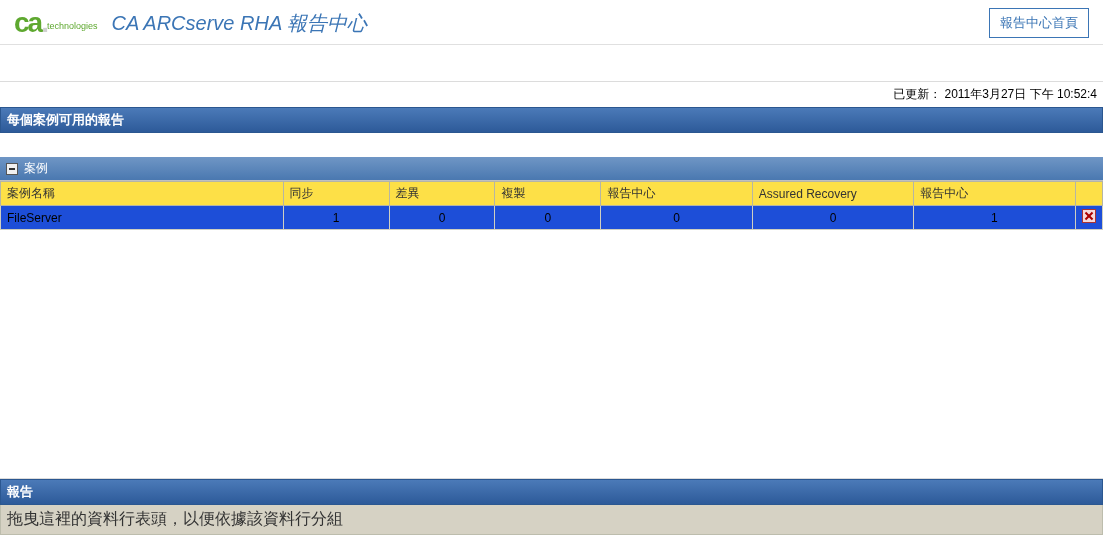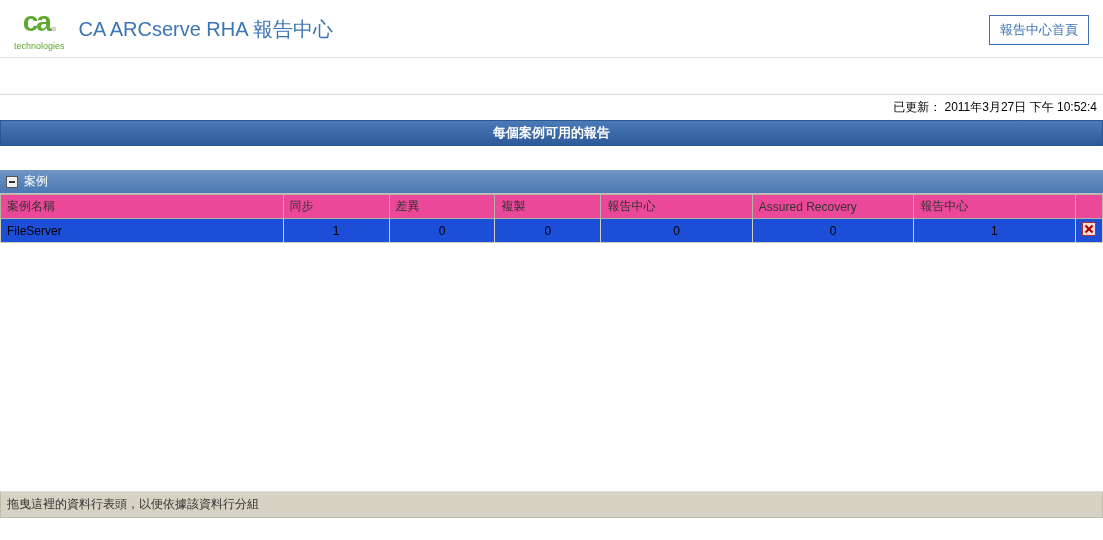--- a/index.html
+++ b/index.html
@@ -17,21 +17,21 @@
     justify-content: space-between;
     padding: 8px 14px 6px 14px;
     border-bottom: 1px solid #e0e0e0;
   }
   .header-left {
     display: flex;
     align-items: center;
   }
   .logo {
     display: flex;
-    flex-direction: column;
+    flex-direction: row;
     align-items: center;
     margin-right: 14px;
   }
   .logo-ca {
     font-family: Arial, sans-serif;
     font-size: 28px;
     font-weight: bold;
     color: #5ea82f;
     line-height: 1;
     letter-spacing: -2px;
@@ -39,20 +39,21 @@
   .logo-ca .dot { color: #d0d0d0; }
   .logo-sub {
     font-size: 9px;
     color: #5ea82f;
     margin-top: 5px;
   }
   .app-title {
     font-size: 20px;
     color: #3b75b5;
     font-weight: normal;
+    font-style: italic;
   }
   .home-btn {
     border: 1px solid #3b75b5;
     color: #3b75b5;
     background: #fff;
     padding: 5px 10px;
     font-size: 13px;
     cursor: pointer;
     margin-left: 17px;
   }
@@ -64,21 +65,20 @@
     margin-top: 36px;
     border-top: 1px solid #dcdcdc;
   }
   .section-bar {
     background: linear-gradient(#4b7ab8, #2d5a99);
     color: #fff;
     font-weight: bold;
     padding: 3px 6px;
     font-size: 13px;
     border: 1px solid #2b5790;
-    text-align: center;
   }
   .sub-bar {
     background: linear-gradient(#6f96c5, #4a78b0);
     color: #fff;
     font-size: 12px;
     padding: 3px 6px;
     display: flex;
     align-items: center;
     border-bottom: 1px solid #c0c0c0;
     margin-top: 24px;
@@ -100,21 +100,21 @@
     top: 4px;
     height: 2px;
     background: #333;
   }
   table.grid {
     width: 100%;
     border-collapse: collapse;
     background: #fff;
   }
   table.grid th {
-    background: #ec4899;
+    background: #fde047;
     text-align: left;
     font-weight: normal;
     border: 1px solid #b5b5a5;
     padding: 3px 6px;
     font-size: 12px;
     color: #333;
   }
   table.grid td {
     border: 1px solid #cfcfc0;
     padding: 3px 6px;
@@ -142,21 +142,21 @@
   .icon-delete::before { transform: rotate(45deg); }
   .icon-delete::after { transform: rotate(-45deg); }
   .mid-gap {
     height: 230px;
     background: #fff;
   }
   .drag-hint {
     background: #d6d2c4;
     color: #333;
     padding: 4px 6px;
-    font-size: 12px;
+    font-size: 16px;
     border: 1px solid #bdbdad;
     border-top: none;
     font-family: Liberation Serif, serif;
   }
   table.cols {
     width: 100%;
     border-collapse: collapse;
   }
   table.cols th {
     background: linear-gradient(#f4f2e6, #d2cfbd);
@@ -222,14 +222,15 @@
       <td class="center">
         <span class="icon-delete"></span>
       </td>
     </tr>
   </tbody>
 </table>
 
 <div class="mid-gap"></div>
 
 <div class="report-wrap">
+  <div class="section-bar">報告</div>
   <div class="drag-hint">拖曳這裡的資料行表頭，以便依據該資料行分組</div>
 </div>
 
 </body></html>

